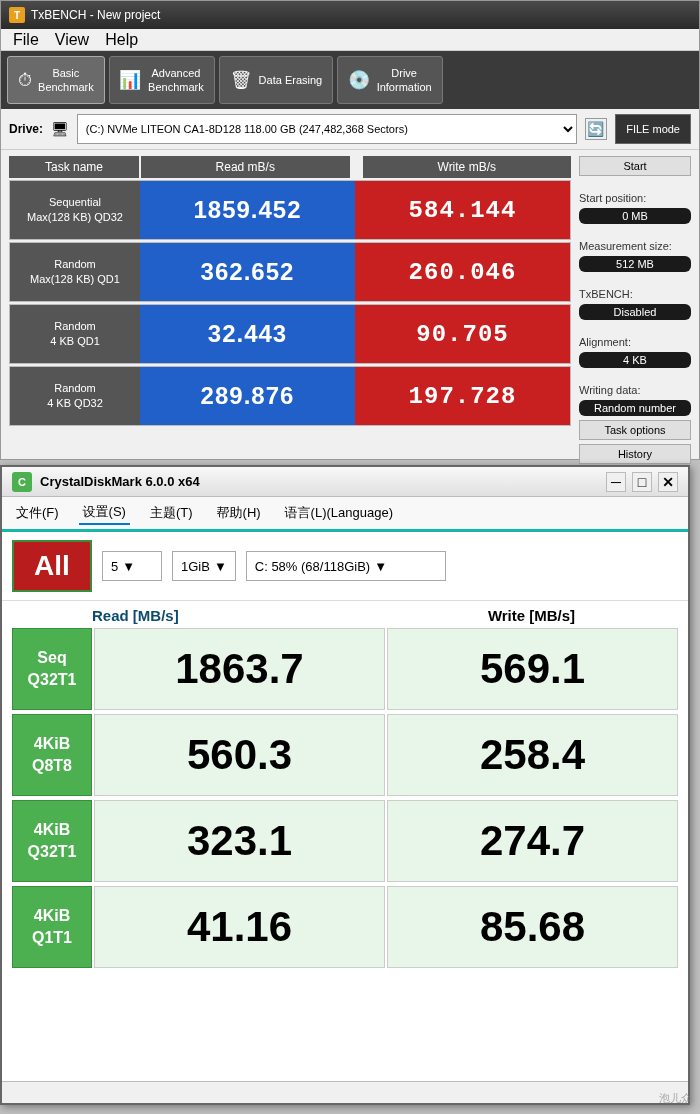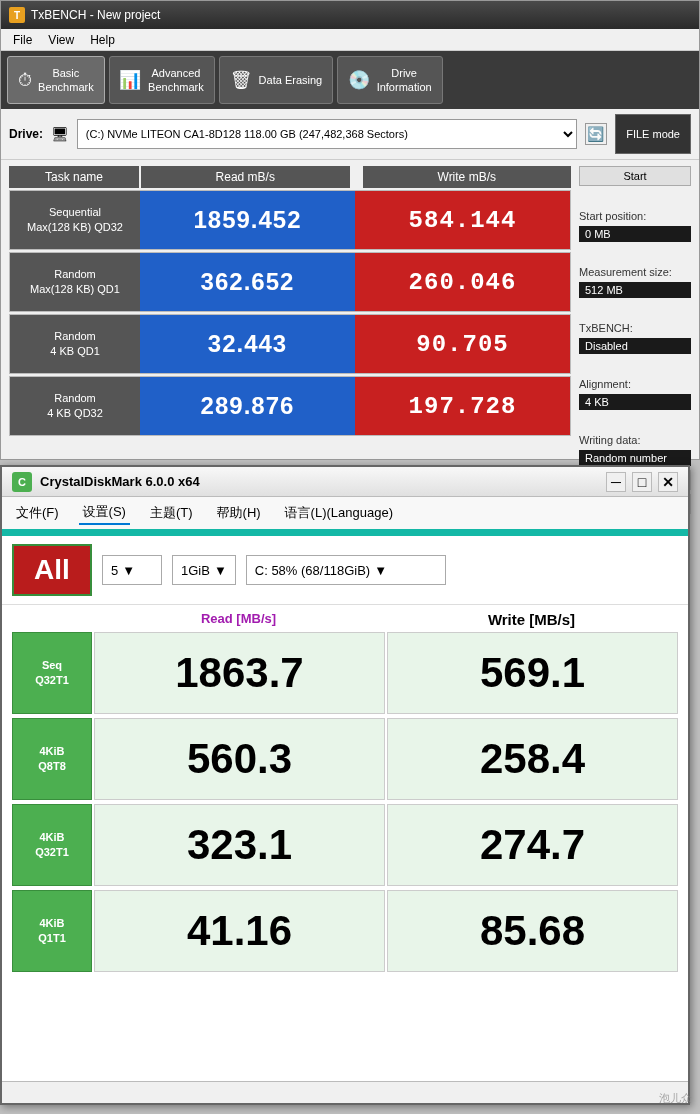--- a/index.html
+++ b/index.html
@@ -46,21 +46,21 @@
       font-weight: bold;
     }
 
     .txbench-menubar {
       background: #f0f0f0;
       height: 22px;
       display: flex;
       align-items: center;
       padding: 0 4px;
       border-bottom: 1px solid #ccc;
-      font-size: 12px;
+      font-size: 16px;
     }
 
     .txbench-menubar span {
       padding: 2px 8px;
       cursor: pointer;
     }
 
     .txbench-toolbar {
       background: #3a3a3a;
       height: 58px;
@@ -131,21 +131,21 @@
       font-size: 14px;
     }
 
     .file-mode-btn {
       background: #333;
       color: white;
       border: 1px solid #666;
       padding: 2px 10px;
       font-size: 11px;
       cursor: pointer;
-      height: 40px;
+      height: 30px;
     }
 
     .bench-main {
       display: flex;
       gap: 0;
       padding: 6px 8px;
     }
 
     .bench-table {
       flex: 1;
@@ -243,28 +243,30 @@
       border: 1px solid #aaa;
       padding: 3px 6px;
       font-size: 11px;
       text-align: center;
       cursor: pointer;
     }
 
     .sidebar-label {
       font-size: 11px;
       color: #333;
-      margin-top: 20px;
+      margin-top: 12px;
     }
 
     .sidebar-value {
       background: #1a1a1a;
       color: white;
       padding: 2px 6px;
       font-size: 11px;
+      text-align: center;
+      border-radius: 6px;
     }
 
     
     .cdm-window {
       position: absolute;
       top: 465px;
       left: 0;
       width: 690px;
       height: 640px;
       background: white;
@@ -314,21 +316,21 @@
       border: 1px solid #bbb;
       background: #f0f0f0;
     }
 
     .cdm-menubar {
       display: flex;
       align-items: center;
       padding: 4px 10px;
       gap: 16px;
       font-size: 13px;
-      border-bottom: 7px solid #14b8a6;
+      border-bottom: 3px solid #14b8a6;
       background: #f8f8f8;
     }
 
     .cdm-menubar span {
       cursor: pointer;
       padding: 2px 4px;
     }
 
     .cdm-controls {
       display: flex;
@@ -374,24 +376,24 @@
     }
 
     .cdm-header-row {
       display: flex;
       margin-bottom: 4px;
       padding-left: 80px;
     }
 
     .cdm-header-read {
       flex: 1;
-      text-align: center;
-      font-size: 13px;
-      font-weight: bold;
-      color: #a21caf;
+      text-align: left;
+      font-size: 15px;
+      font-weight: bold;
+      color: #0c4a6e;
     }
 
     .cdm-header-write {
       flex: 1;
       text-align: center;
       font-size: 15px;
       font-weight: bold;
       color: #000;
     }
 
@@ -403,21 +405,21 @@
     }
 
     .cdm-row-label {
       width: 80px;
       min-width: 80px;
       background: #4CAF50;
       color: white;
       display: flex;
       align-items: center;
       justify-content: center;
-      font-size: 11px;
+      font-size: 16px;
       font-weight: bold;
       text-align: center;
       line-height: 1.4;
       border: 1px solid #388E3C;
     }
 
     .cdm-read-cell {
       flex: 1;
       background: #e8f5e9;
       display: flex;

